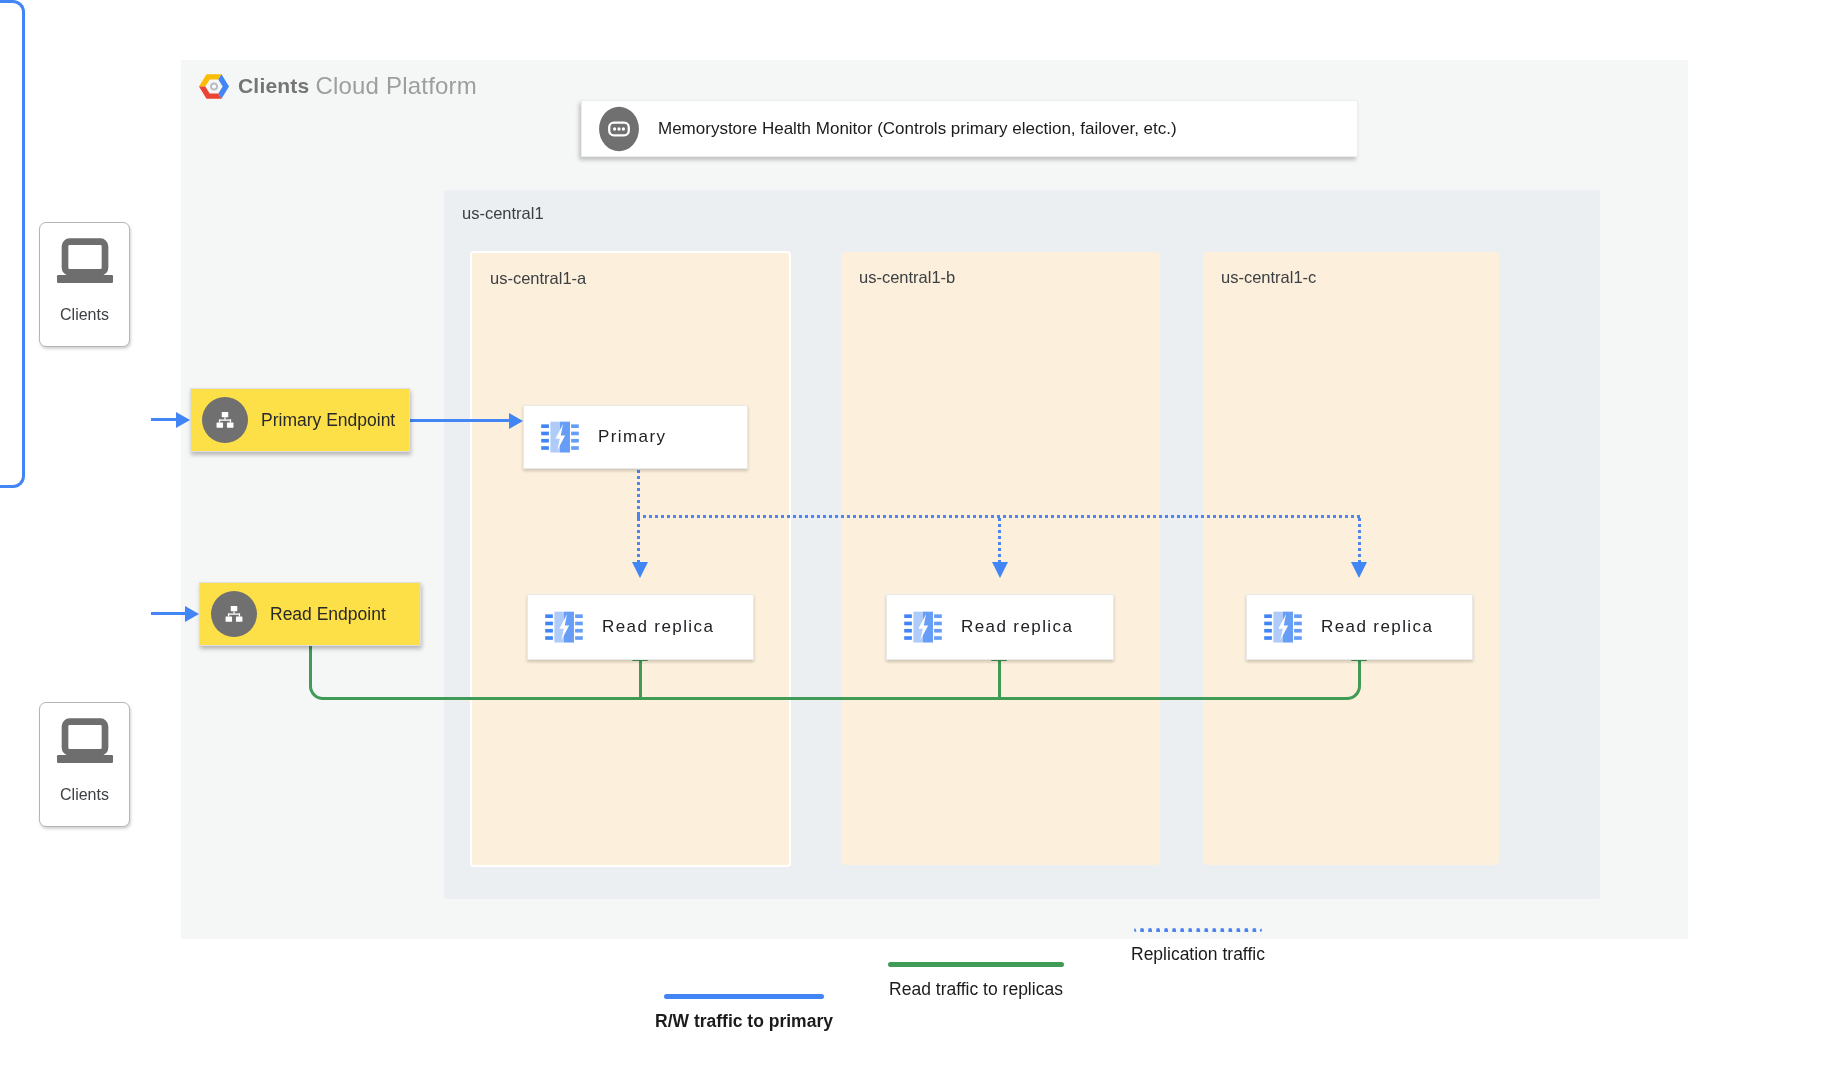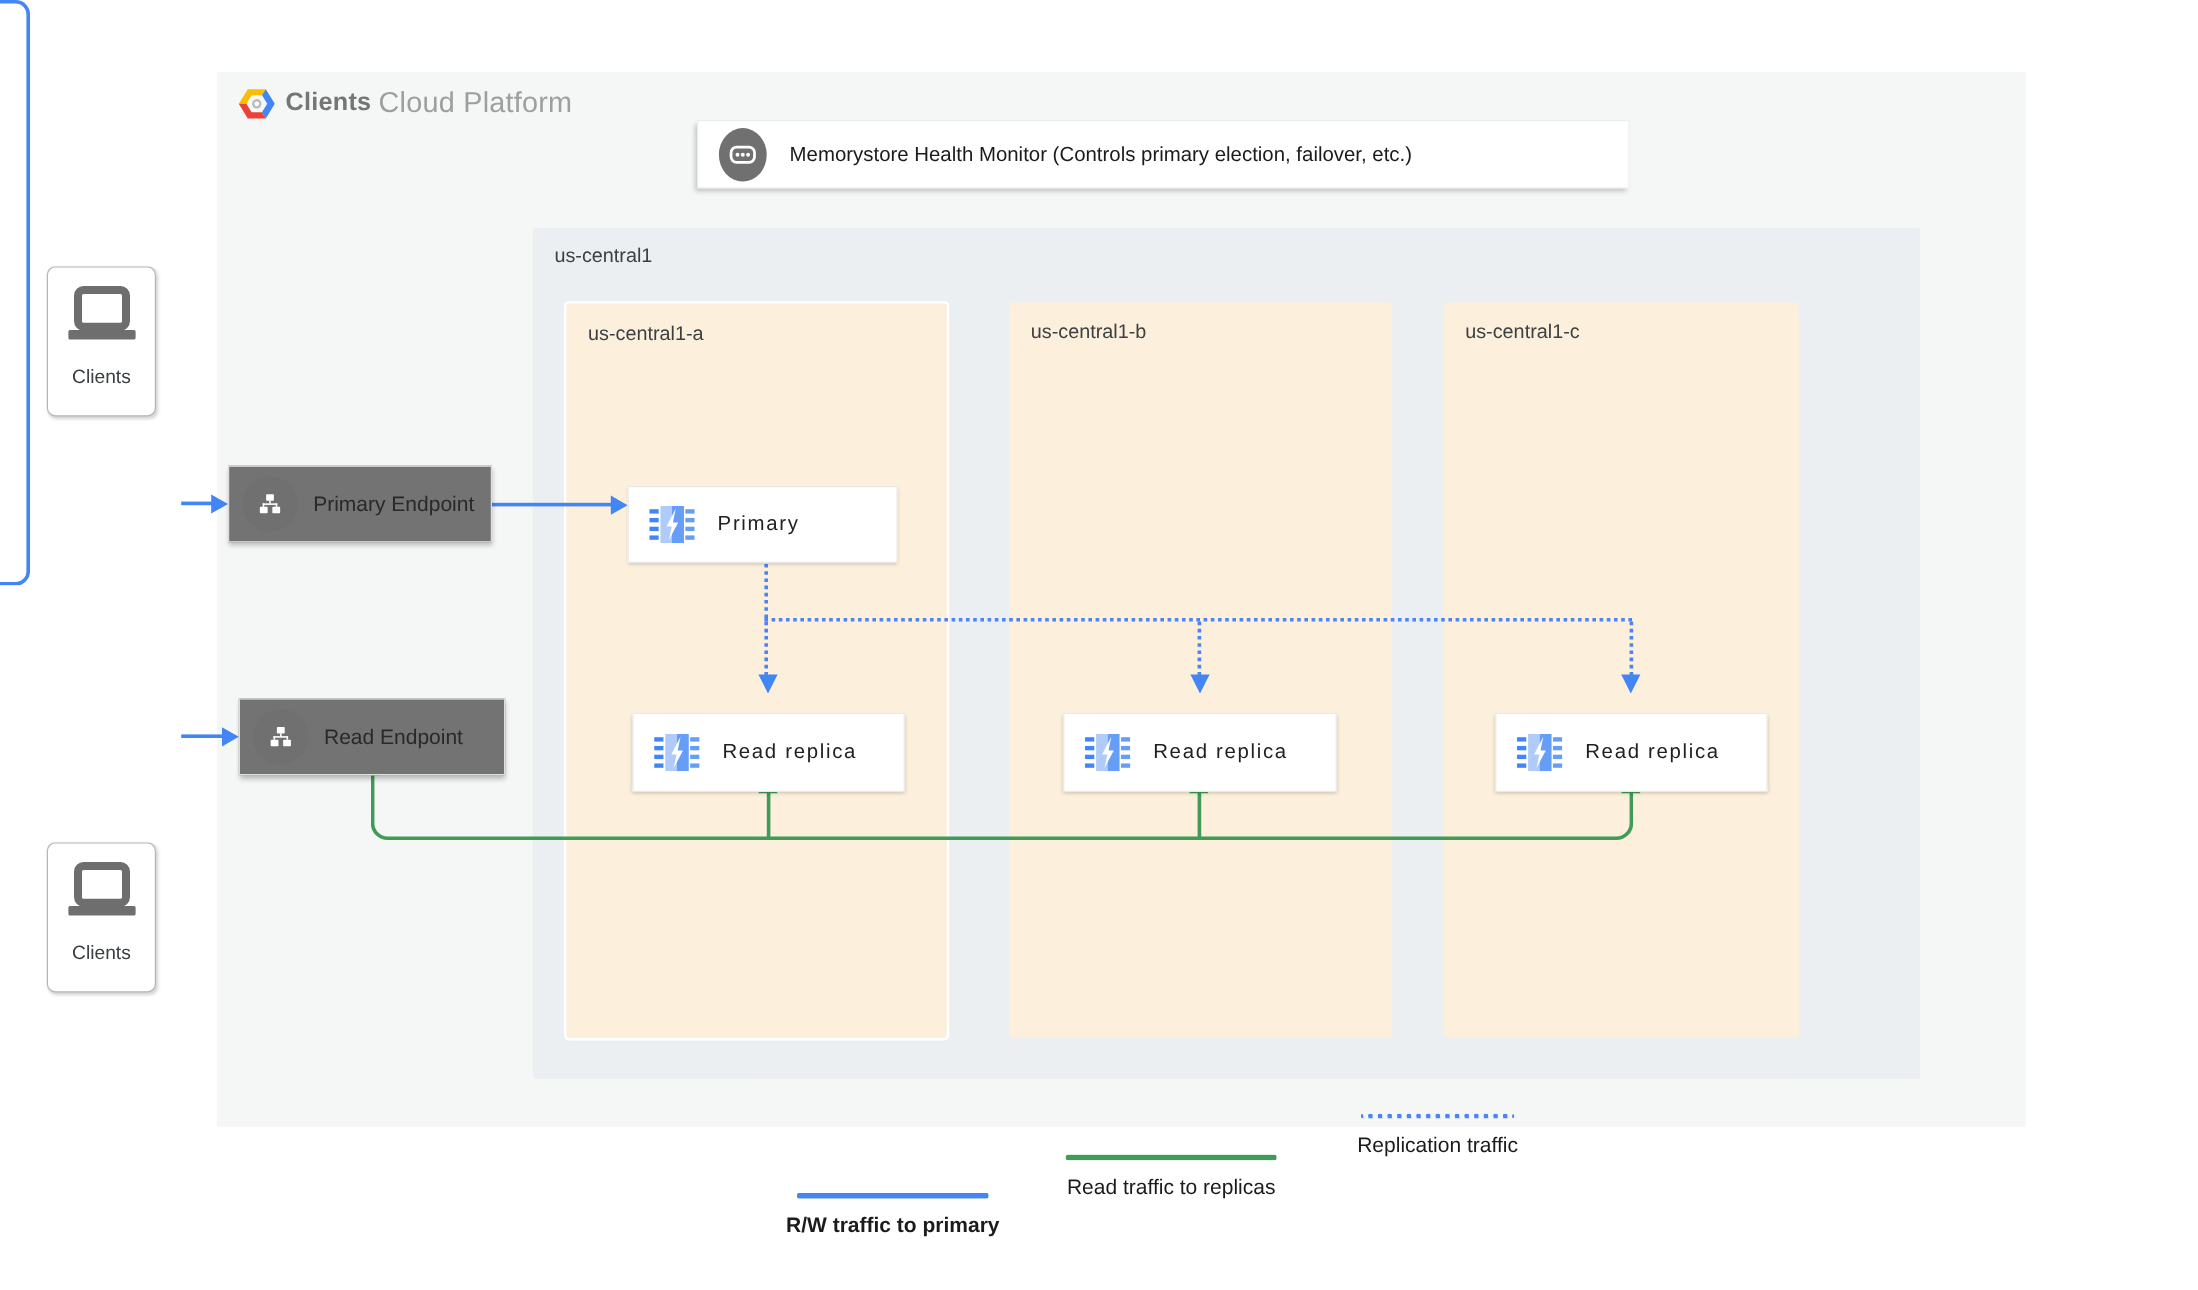--- a/index.html
+++ b/index.html
@@ -30,21 +30,21 @@
   
   .node{position:absolute;background:#fff;border:1px solid #e9e9e9;
         box-shadow:0 2px 3px rgba(0,0,0,.18);display:flex;align-items:center;
         gap:15px;padding-left:13px;box-sizing:border-box;z-index:3;margin-top:16px;}
   .node .lbl{font-size:17px;letter-spacing:1.4px;color:#202124;}
   .node-primary{left:523px;top:389px;width:225px;height:64px;}
   .node-replica-a{left:527px;top:578px;width:227px;height:66px;}
   .node-replica-b{left:886px;top:578px;width:228px;height:66px;}
   .node-replica-c{left:1246px;top:578px;width:227px;height:66px;}
 
-  .endpoint{position:absolute;background:#737373;border:1px solid #dedede;
+  .endpoint{position:absolute;background:#fde047;border:1px solid #dedede;
             box-shadow:1px 3px 4px rgba(0,0,0,.25);display:flex;align-items:center;
             gap:13px;padding-left:11px;box-sizing:border-box;z-index:3;}
   .endpoint .lbl{font-size:17.5px;color:#27292b;}
   .ep-primary{left:190px;top:388px;width:220px;height:64px;}
   .ep-read{left:199px;top:582px;width:222px;height:64px;}
   .circle-icon{width:46px;height:46px;border-radius:50%;background:#707070;
                display:flex;align-items:center;justify-content:center;flex:none;}
 
   
   .clients{position:absolute;left:39px;width:91px;height:125px;background:#fff;

